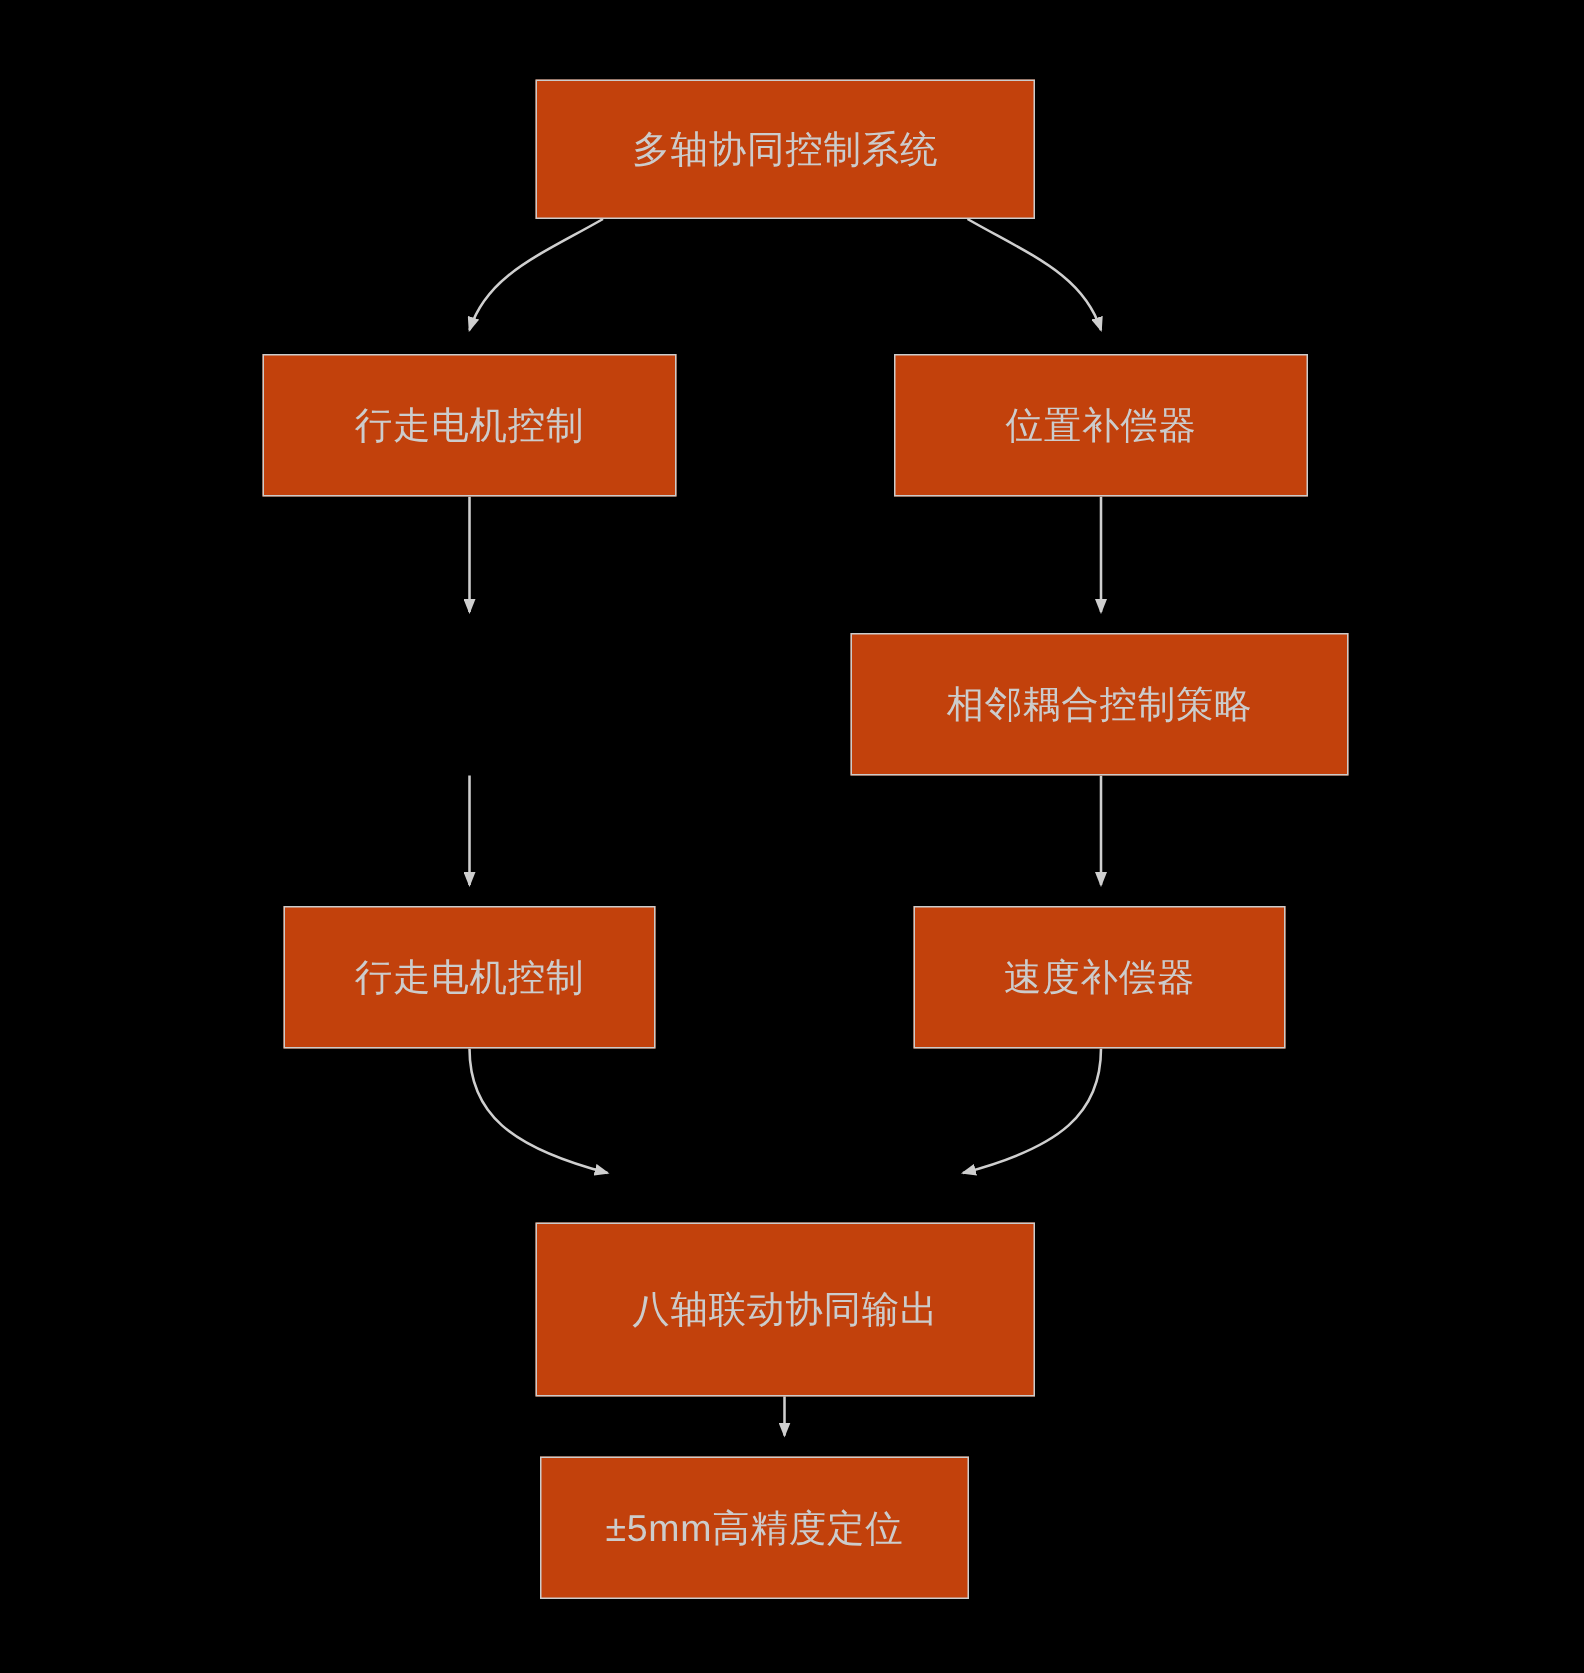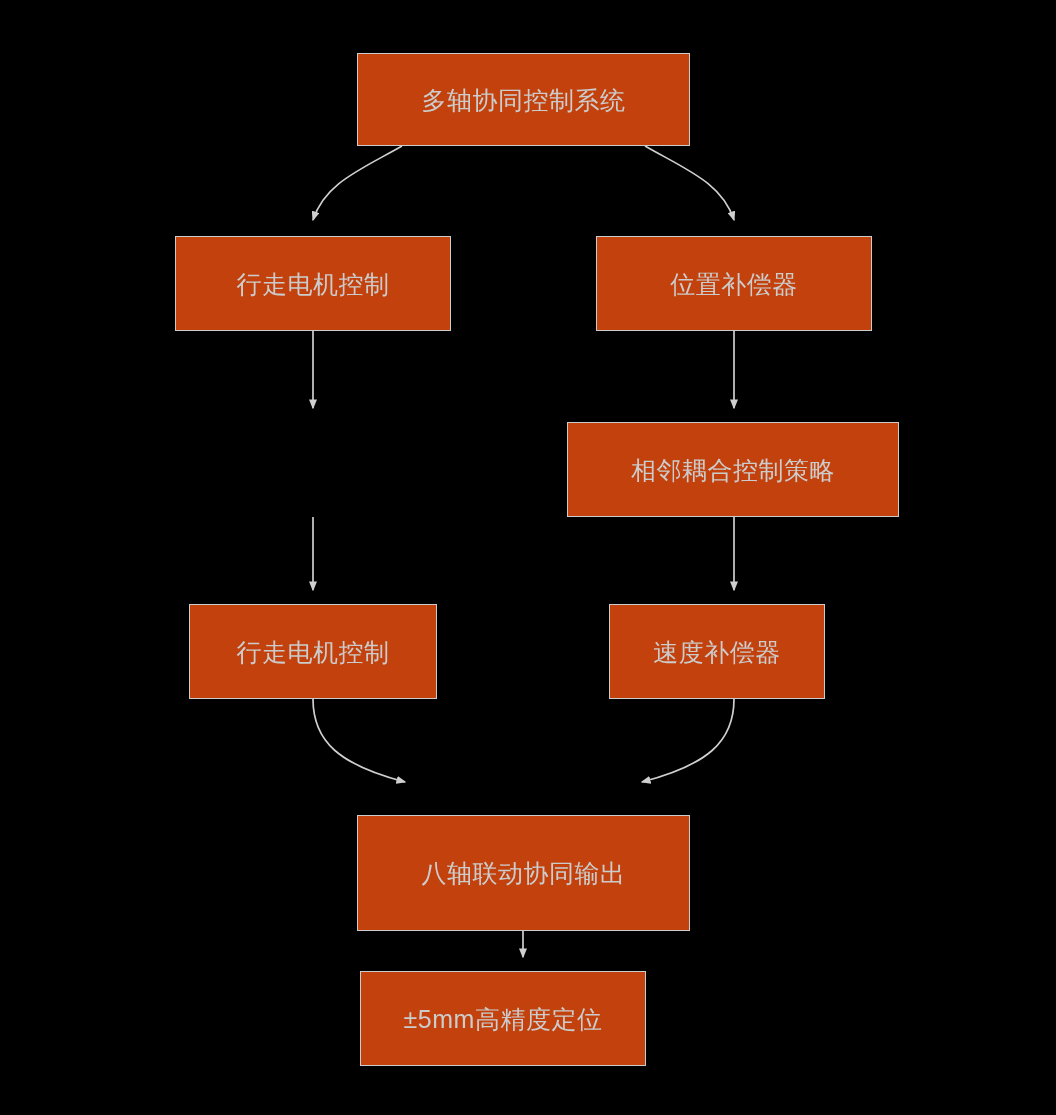--- a/index.html
+++ b/index.html
@@ -91,21 +91,21 @@
 
 
   <div class="node" style="left:567px; top:422px; width:332px; height:95px;">
     <span class="node-label">相邻耦合控制策略</span>
   </div>
 
   <div class="node" style="left:189px; top:604px; width:248px; height:95px;">
     <span class="node-label">行走电机控制</span>
   </div>
 
-  <div class="node" style="left:609px; top:604px; width:216px; height:95px;">
+  <div class="node" style="left:609px; top:604px; width:248px; height:95px;">
     <span class="node-label">速度补偿器</span>
   </div>
 
   <div class="node" style="left:357px; top:815px; width:333px; height:116px;">
     <span class="node-label">八轴联动协同输出</span>
   </div>
 
   <div class="node" style="left:360px; top:971px; width:286px; height:95px;align-items:center;">
     <span class="node-label">±5mm高精度定位</span>
   </div>

